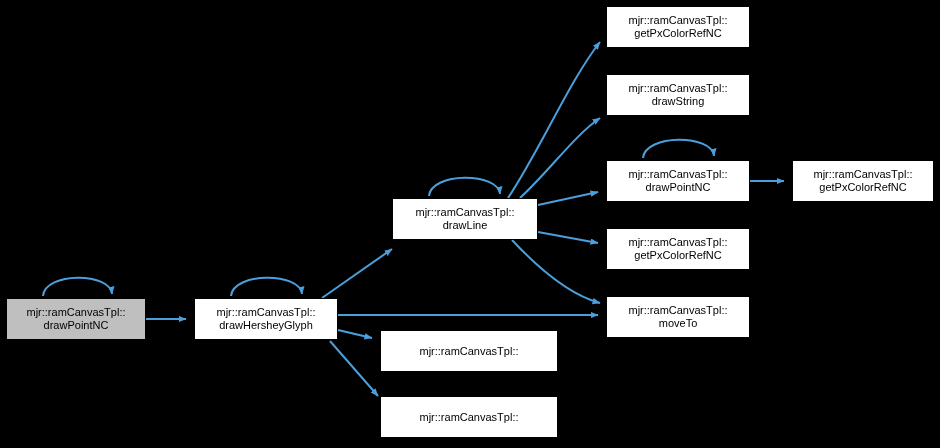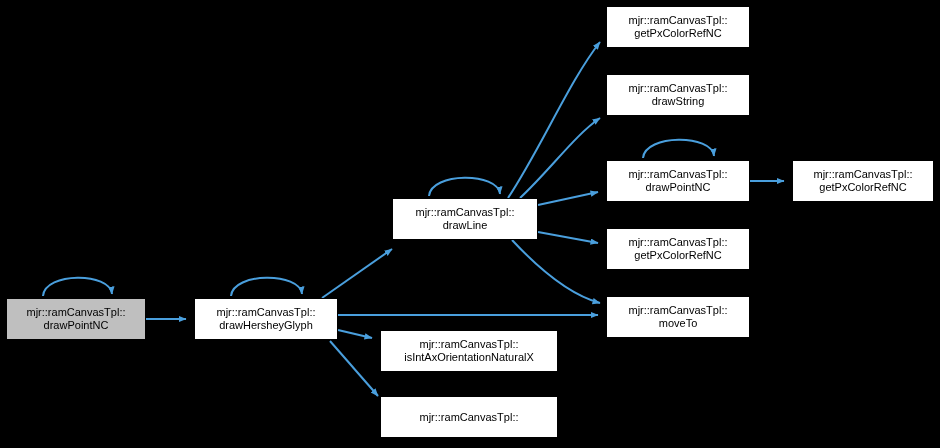--- a/index.html
+++ b/index.html
@@ -127,21 +127,20 @@
     <span class="node-line">drawHersheyGlyph</span>
   </div>
 
   <div class="node-box" style="left:392px; top:198px; width:146px; height:42px;">
     <span class="node-line">mjr::ramCanvasTpl::</span>
     <span class="node-line">drawLine</span>
   </div>
 
   <div class="node-box" style="left:380px; top:330px; width:178px; height:42px;">
     <span class="node-line">mjr::ramCanvasTpl::</span>
-    <span class="node-line">isIntAxOrientationNaturalX</span>
   </div>
 
   <div class="node-box" style="left:380px; top:396px; width:178px; height:42px;">
     <span class="node-line">mjr::ramCanvasTpl::</span>
   </div>
 
   <div class="node-box" style="left:606px; top:6px; width:144px; height:42px;">
     <span class="node-line">mjr::ramCanvasTpl::</span>
     <span class="node-line">getPxColorRefNC</span>
   </div>

